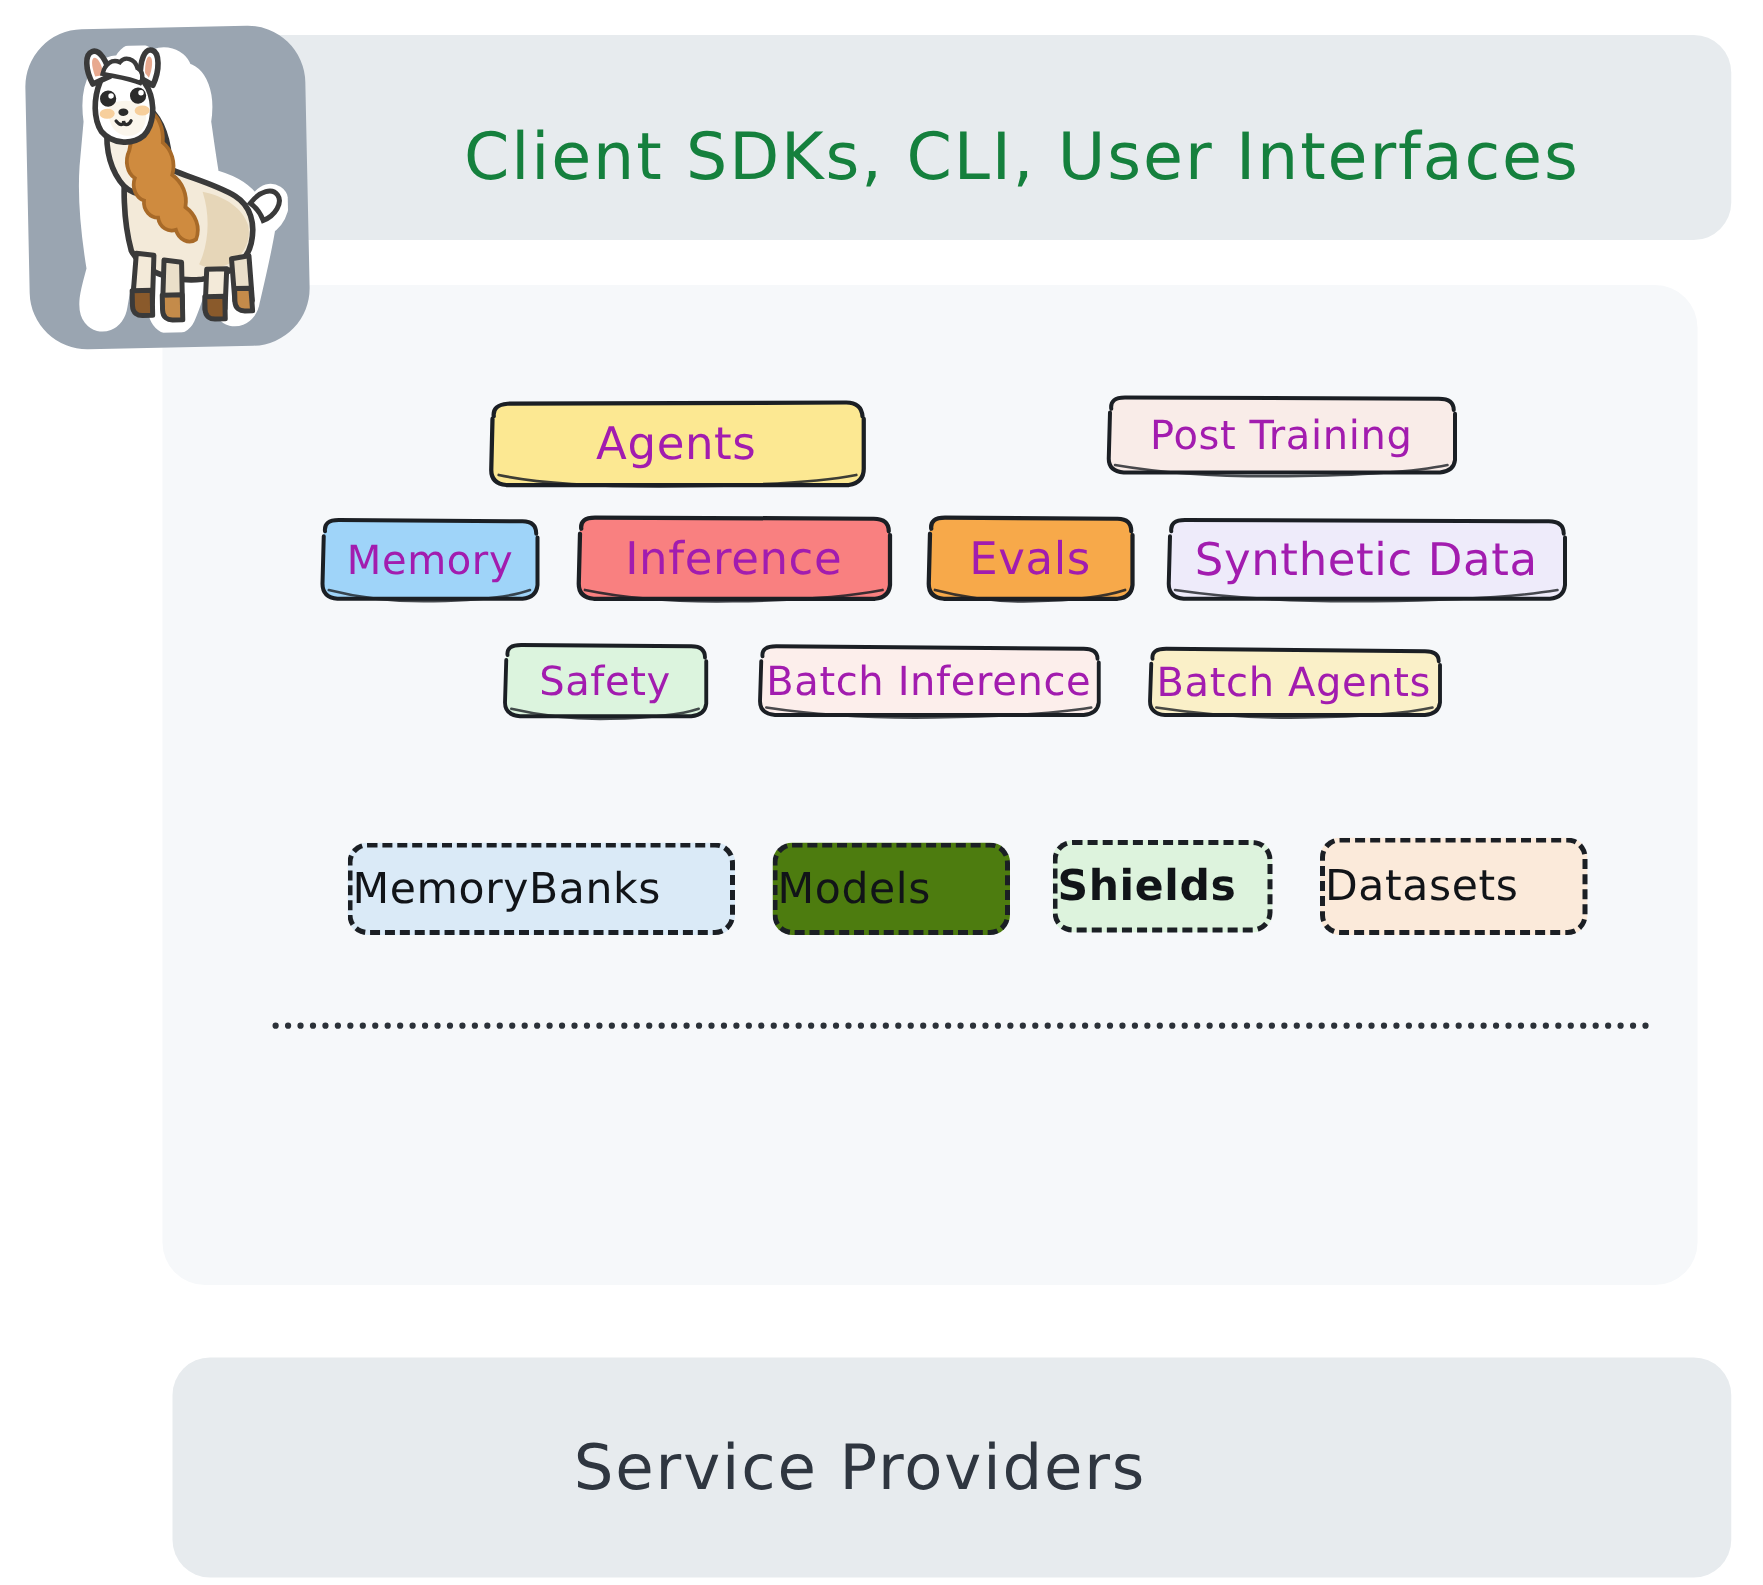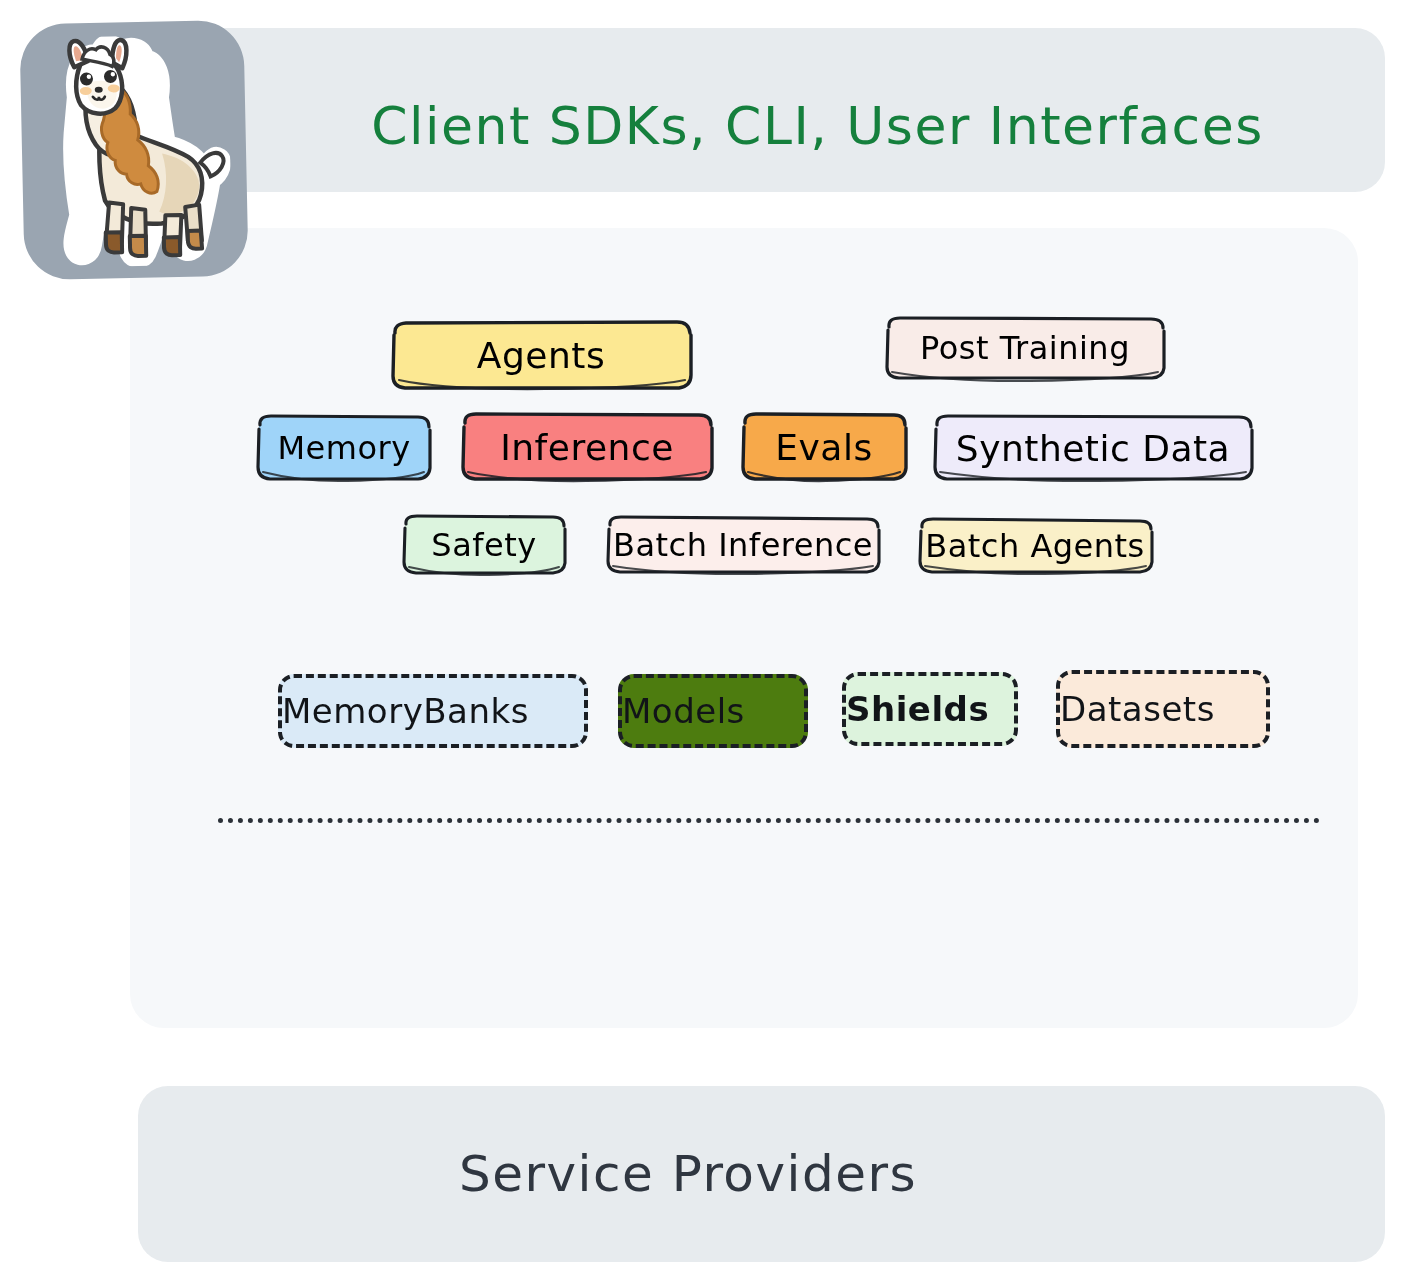--- a/index.html
+++ b/index.html
@@ -112,21 +112,21 @@
     z-index: 4;
   }
   .api-box .bx-label {
     position: absolute;
     left: 0; top: 0;
     width: 100%; height: 100%;
     display: flex;
     align-items: center;
     justify-content: center;
     font-size: 36px;
-    color: #000000;
+    color: #a21caf;
     letter-spacing: 0.5px;
     white-space: nowrap;
     pointer-events: none;
   }
   .api-box.small .bx-label { font-size: 32px; }
   .api-box svg { position: absolute; left: 0; top: 0; overflow: visible; }
 
   
   .res-box {
     position: absolute;

